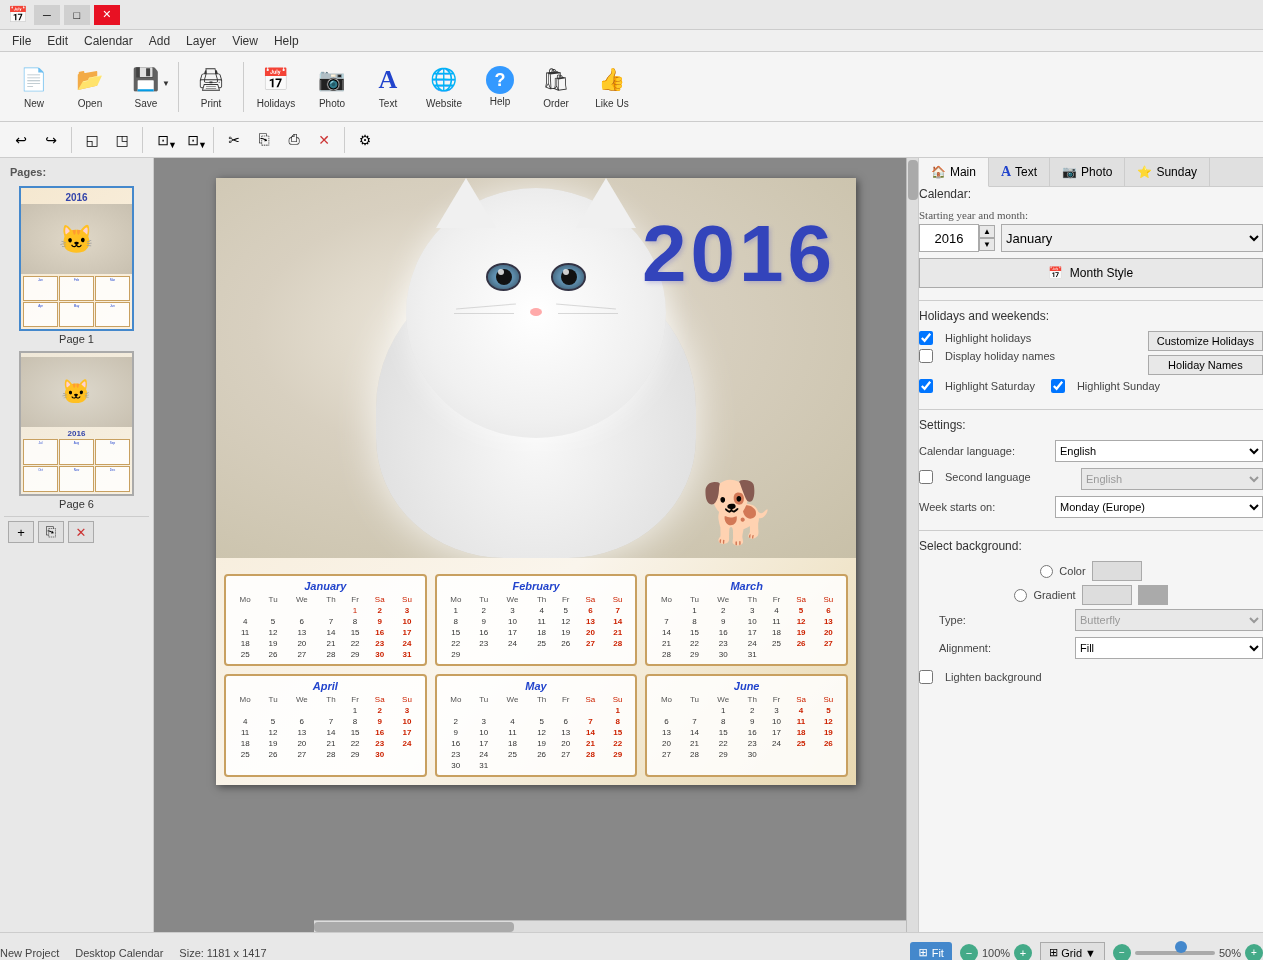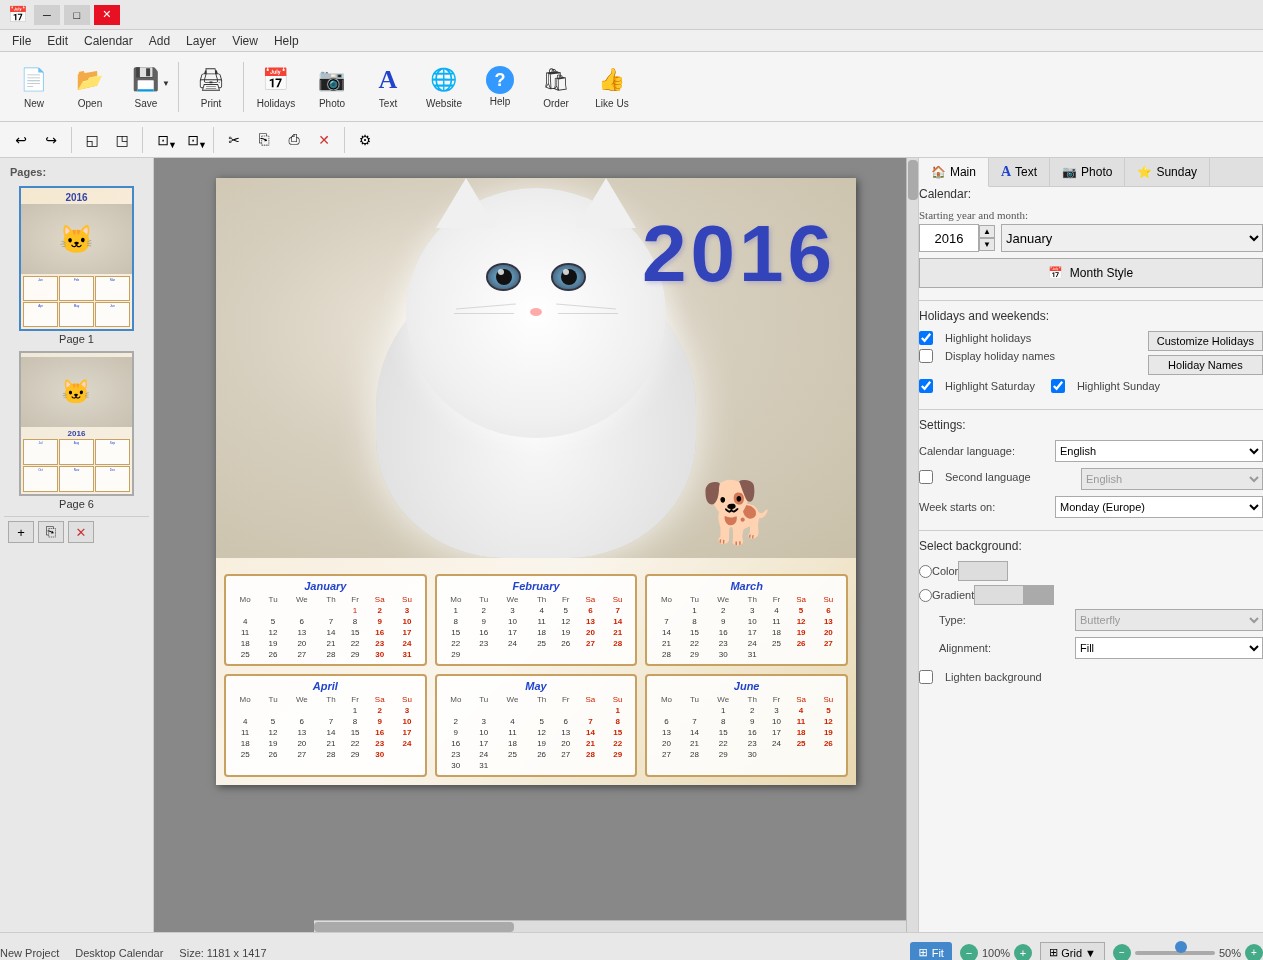--- a/index.html
+++ b/index.html
@@ -64,21 +64,21 @@
     
     .month-select { flex: 1; height: 28px; font-size: 13px; border: 1px solid #aaa; }
     
     .big-btn { width: 100%; height: 30px; background: #e8e8e8; border: 1px solid #aaa; cursor: pointer; font-size: 12px; display: flex; align-items: center; justify-content: center; gap: 6px; }
     
     .rpanel-btn { height: 20px; padding: 0 8px; background: #e8e8e8; border: 1px solid #aaa; cursor: pointer; font-size: 11px; white-space: nowrap; }
     
     .checkbox-row { display: flex; align-items: center; gap: 12px; font-size: 11px; color: #444; margin-bottom: 4px; }
     .checkbox-row input[type="checkbox"] { width: 14px; height: 14px; }
     
-    .radio-row { display: flex; align-items: center; font-size: 11px; color: #444; margin-bottom: 4px; }
+    .radio-row { display: flex; align-items: center; gap: 6px; font-size: 11px; color: #444; margin-bottom: 4px; justify-content: center; }
     
     .divider { border: none; border-top: 1px solid #ccc; margin: 8px 0; }
     
     
     #statusbar { height: 40px; background: #e8e8e8; border-top: 1px solid #ccc; display: flex; align-items: center; padding: 0 0; gap: 16px; font-size: 11px; color: #444; }
     .status-left { flex: 1; display: flex; align-items: center; gap: 16px; }
     .status-right { display: flex; align-items: center; gap: 8px; }
     
     .fit-btn { height: 22px; padding: 0 8px; background: #4488cc; color: white; border: none; cursor: pointer; font-size: 11px; border-radius: 3px; display: flex; align-items: center; gap: 4px; }
     .zoom-ctrl { display: flex; align-items: center; gap: 4px; }

